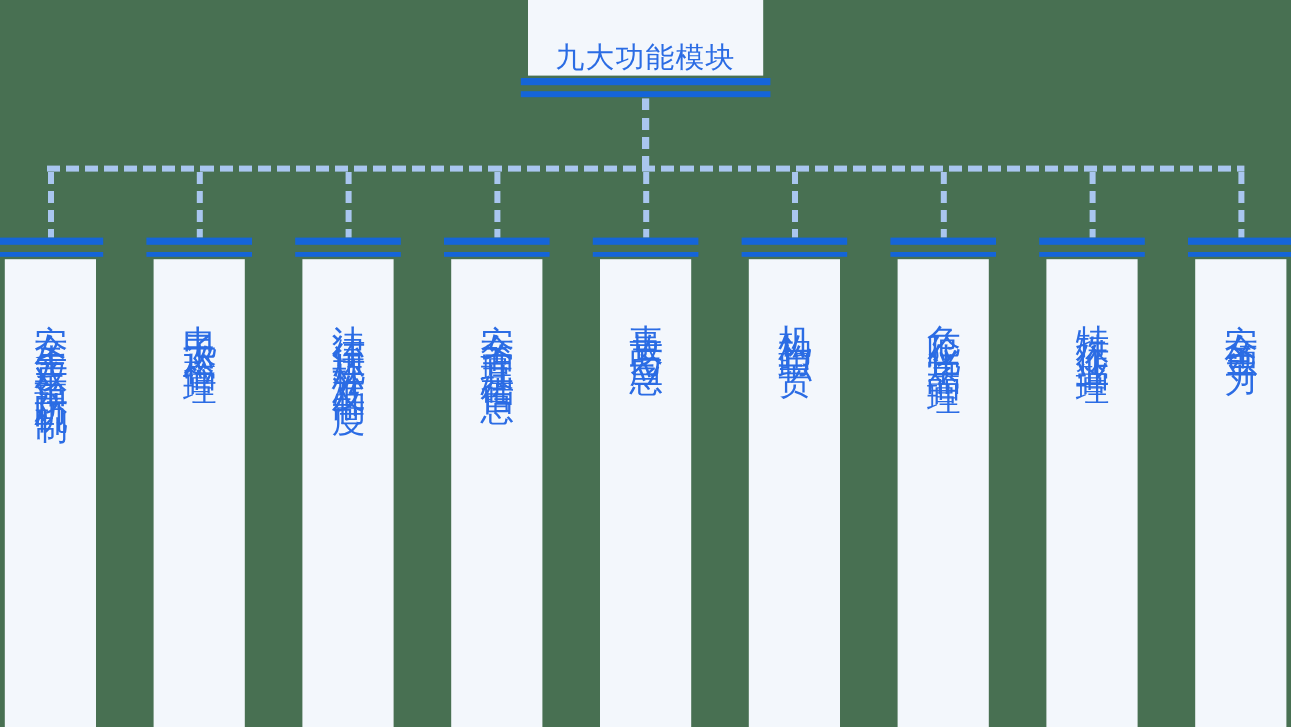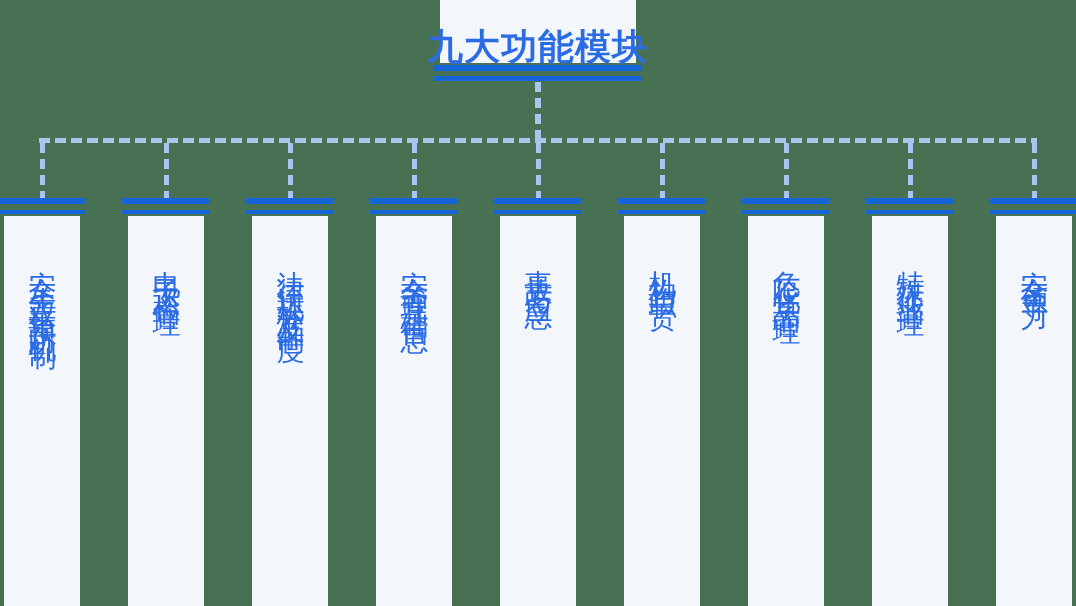--- a/index.html
+++ b/index.html
@@ -14,21 +14,21 @@
     position:relative;width:1076px;height:606px;
     background:var(--background);overflow:hidden;
     font-family:"Liberation Sans",sans-serif;
   }
   .top-box{
     position:absolute;left:440px;top:0;width:196px;height:63px;
     background:var(--box-bg);
     display:flex;align-items:center;justify-content:center;
   }
   .top-title{
-    font-size:36px;letter-spacing:1px;color:var(--text-blue);font-weight:700;
+    font-size:24px;letter-spacing:1px;color:var(--text-blue);font-weight:400;
     white-space:nowrap;
     margin-top:32px;
   }
   .underline-thick{
     position:absolute;left:434px;top:65px;width:208px;height:6px;
     background:var(--line-blue);
   }
   .underline-thin{
     position:absolute;left:434px;top:76px;width:208px;height:5px;
     background:var(--line-blue);

